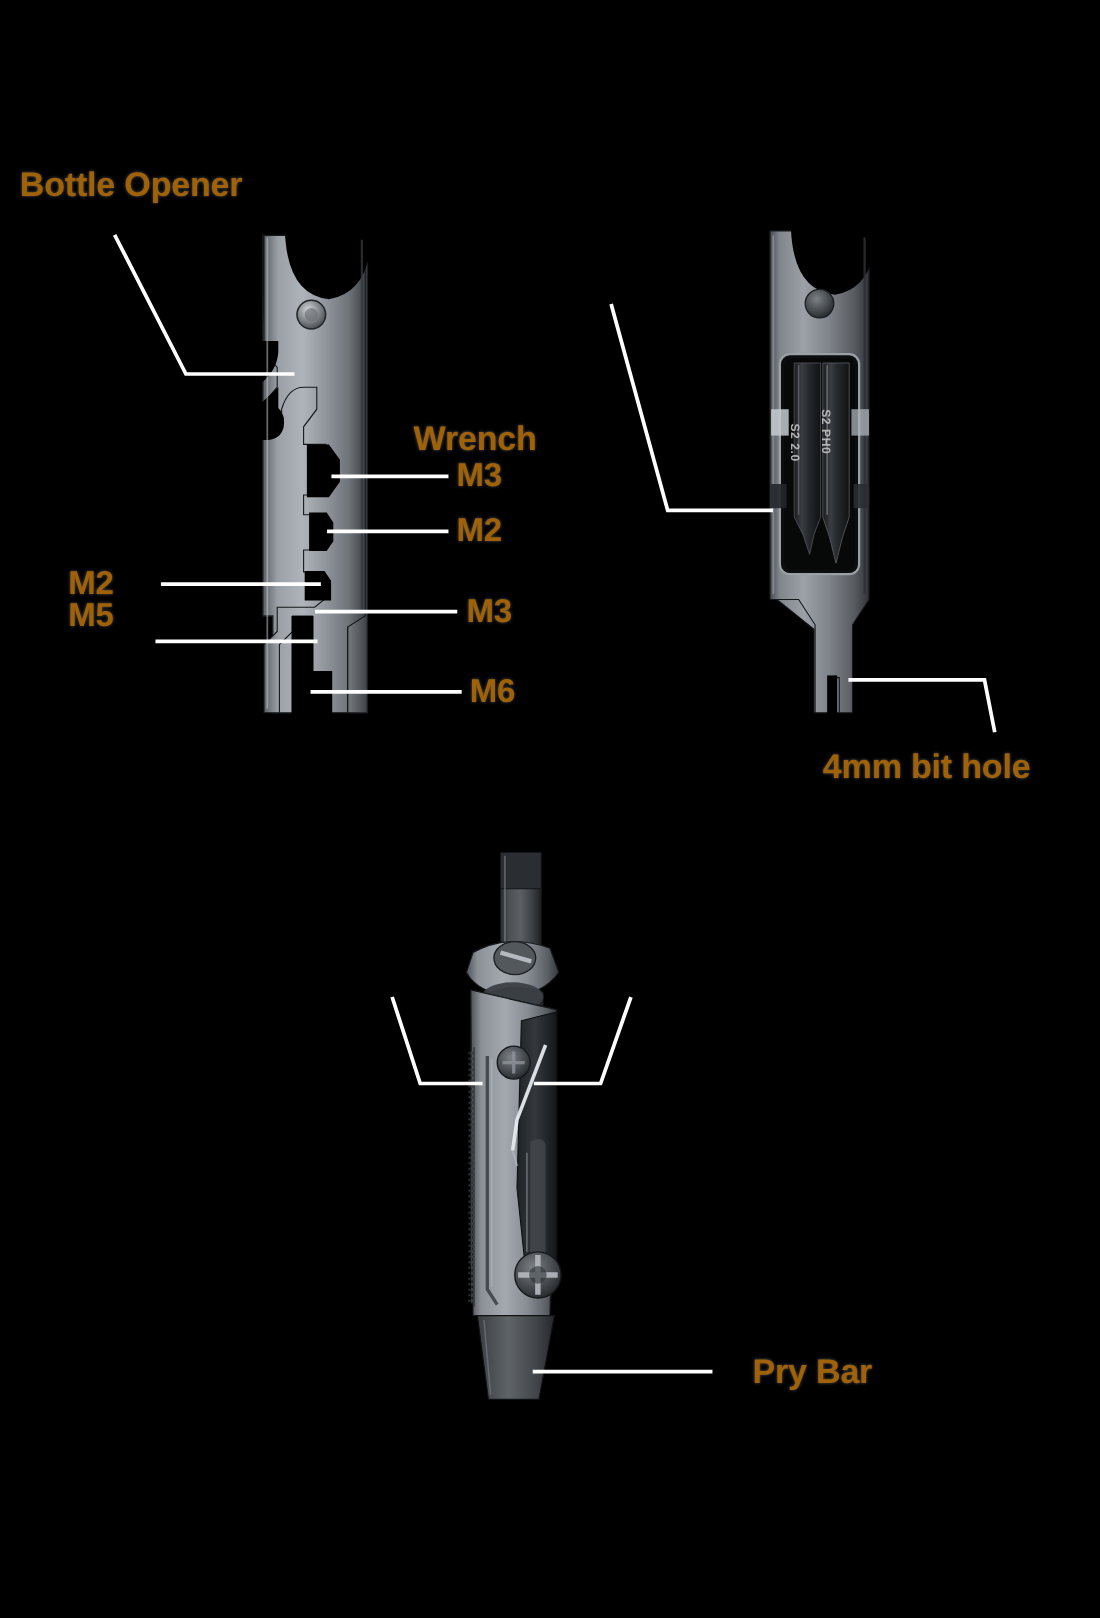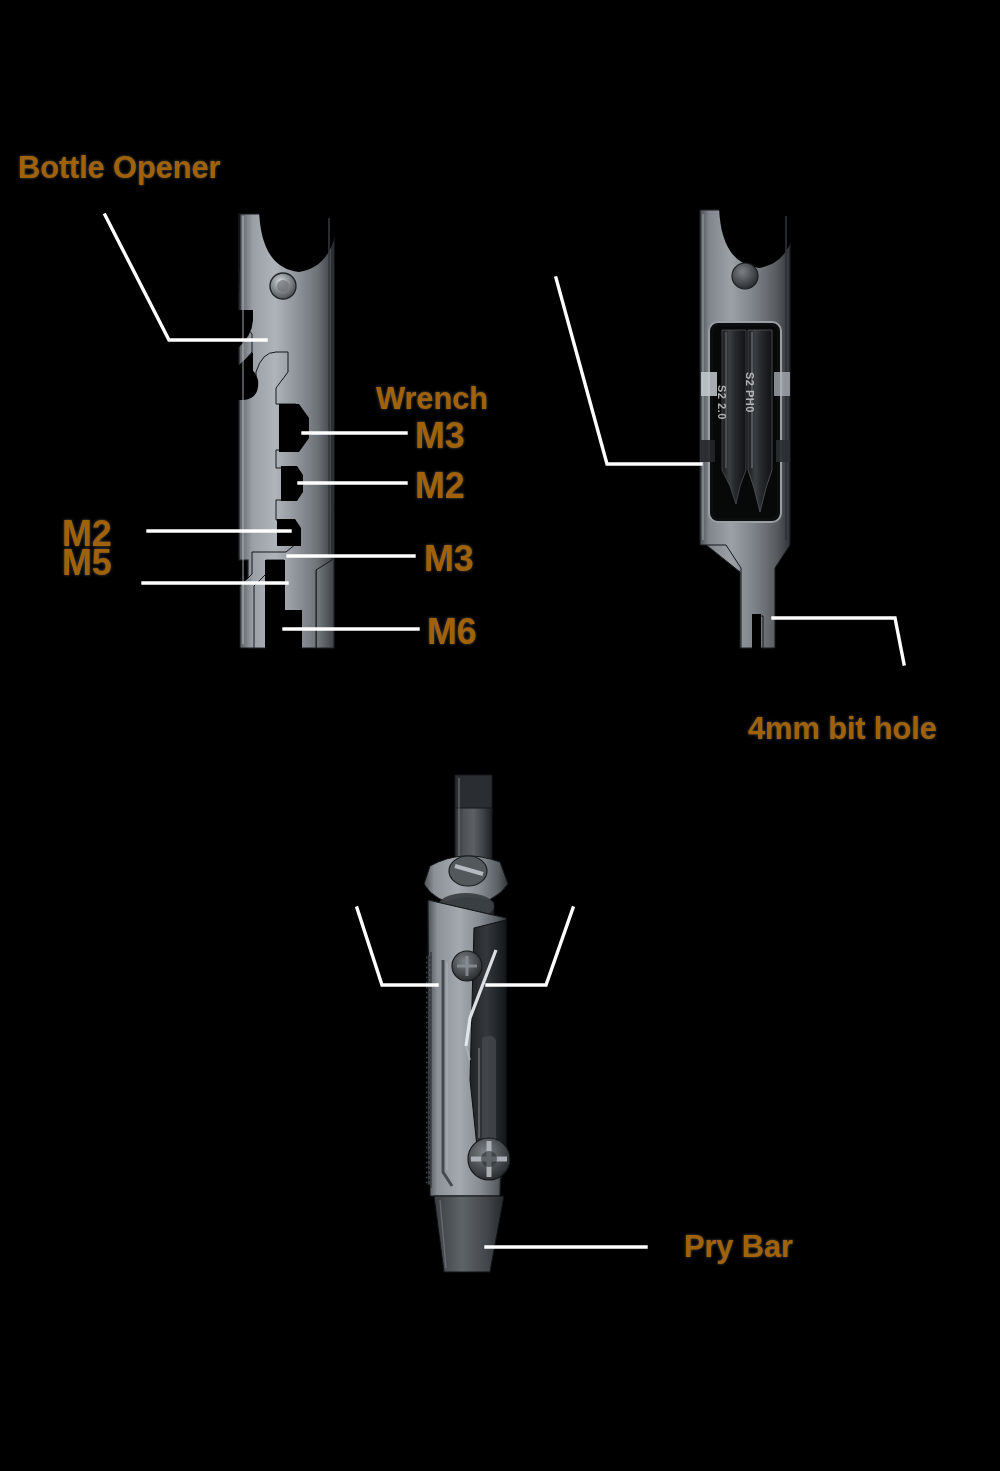--- a/index.html
+++ b/index.html
@@ -29,21 +29,21 @@
     position: absolute;
     color: #a16207;
     font-family: "Liberation Sans", sans-serif;
     font-weight: bold;
     white-space: nowrap;
     letter-spacing: -0.2px;
     text-shadow: 0 0 3px rgba(255,255,255,0.35);
     line-height: 1;
   }
   .lbl-lg { font-size: 31px; }
-  .lbl-md { font-size: 36px; }
+  .lbl-md { font-size: 30px; }
   .bit-text {
     position: absolute;
     color: #c9c9c9;
     font-family: "Liberation Sans", sans-serif;
     font-size: 11px;
     font-weight: bold;
     letter-spacing: 0.5px;
     white-space: nowrap;
     transform-origin: left top;
     opacity: 0.85;
@@ -292,19 +292,19 @@
   <div class="label lbl-md" style="left:415px; top:468px;">M2</div>
 
   <div class="label lbl-md" style="left:62px; top:516px;">M2</div>
 
   <div class="label lbl-md" style="left:62px; top:545px;">M5</div>
 
   <div class="label lbl-md" style="left:424px; top:541px;">M3</div>
 
   <div class="label lbl-md" style="left:427px; top:614px;">M6</div>
 
-  <div class="label lbl-lg" style="left:748px; top:681px;margin-top:32px;">4mm bit hole</div>
+  <div class="label lbl-lg" style="left:748px; top:681px;">4mm bit hole</div>
 
 
 
   <div class="label lbl-lg" style="left:684px; top:1231px;">Pry Bar</div>
 
 </div>
 
 </body></html>

